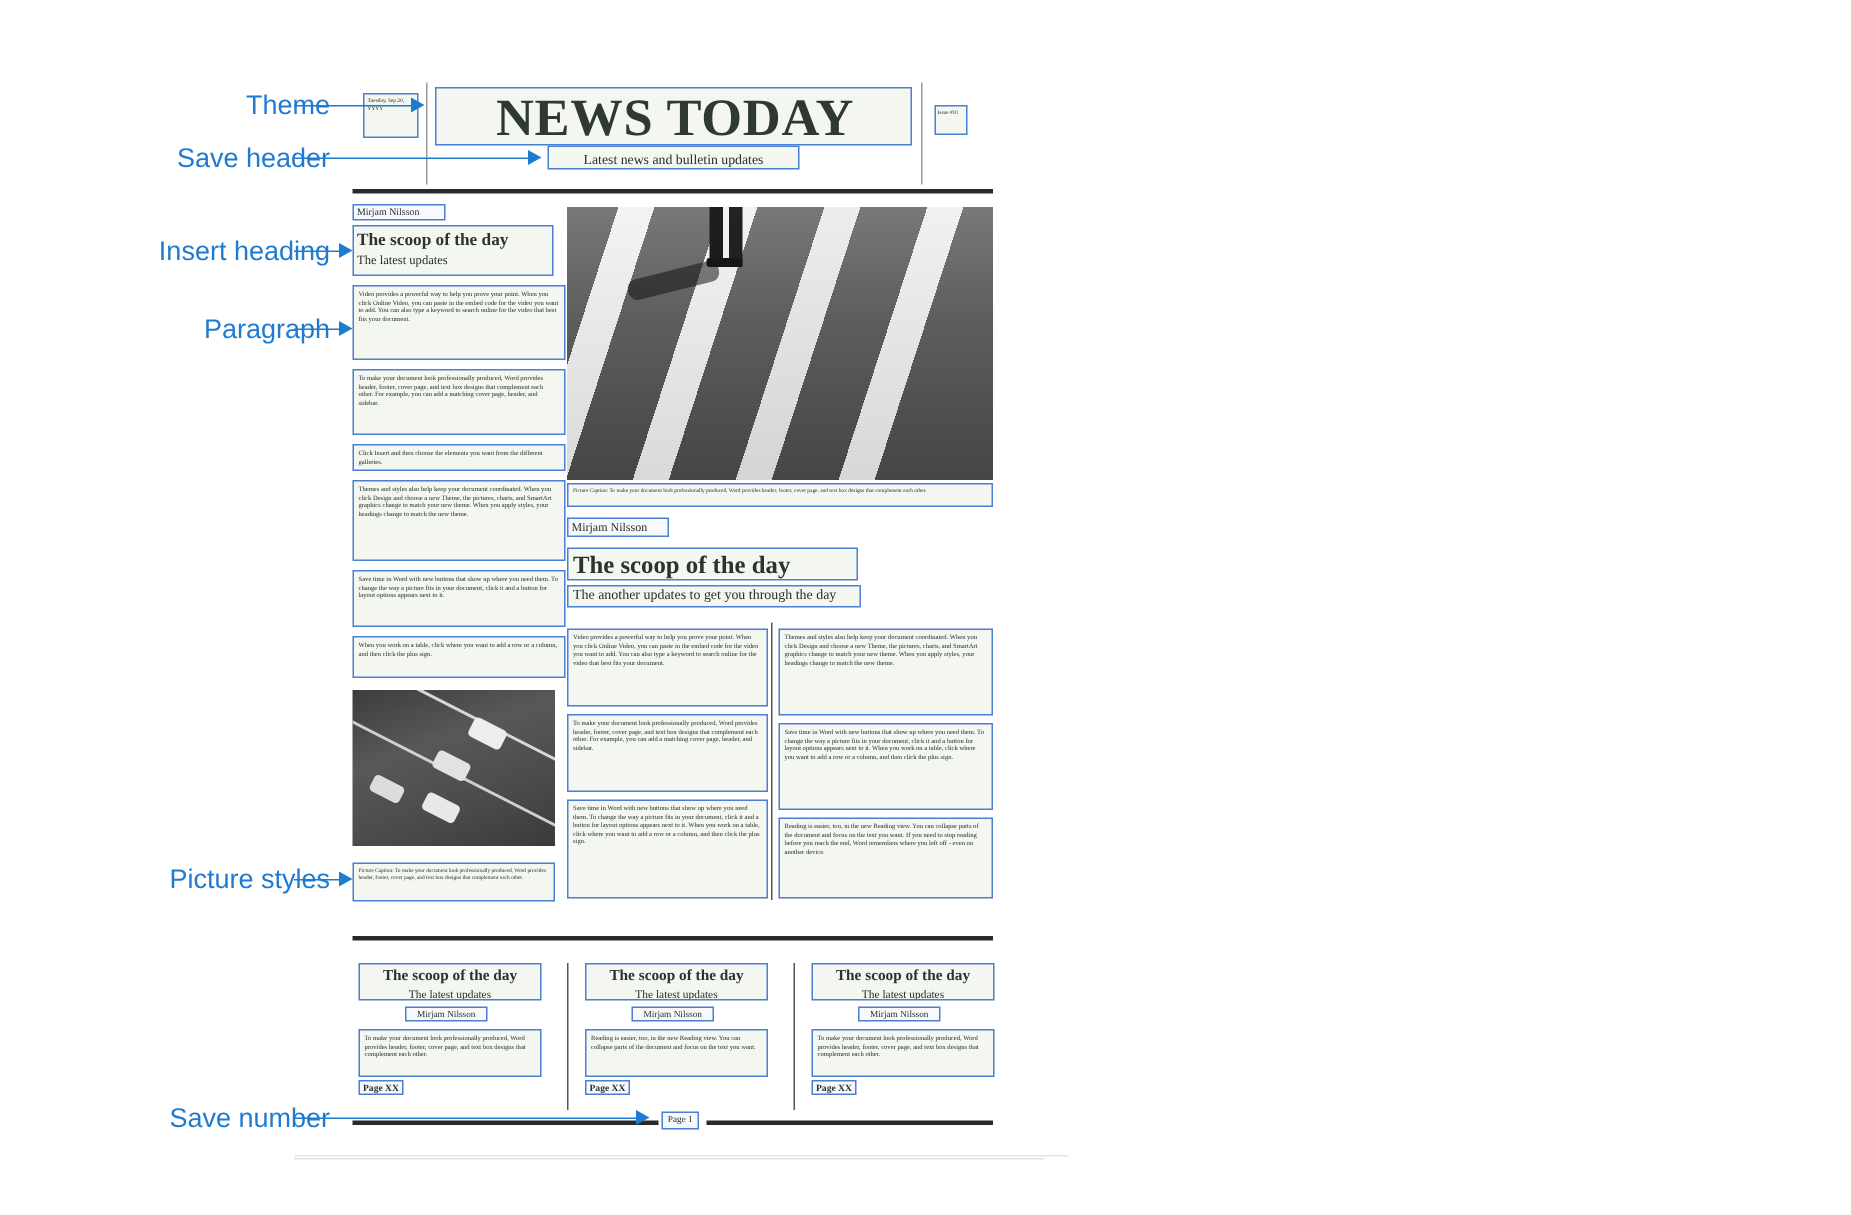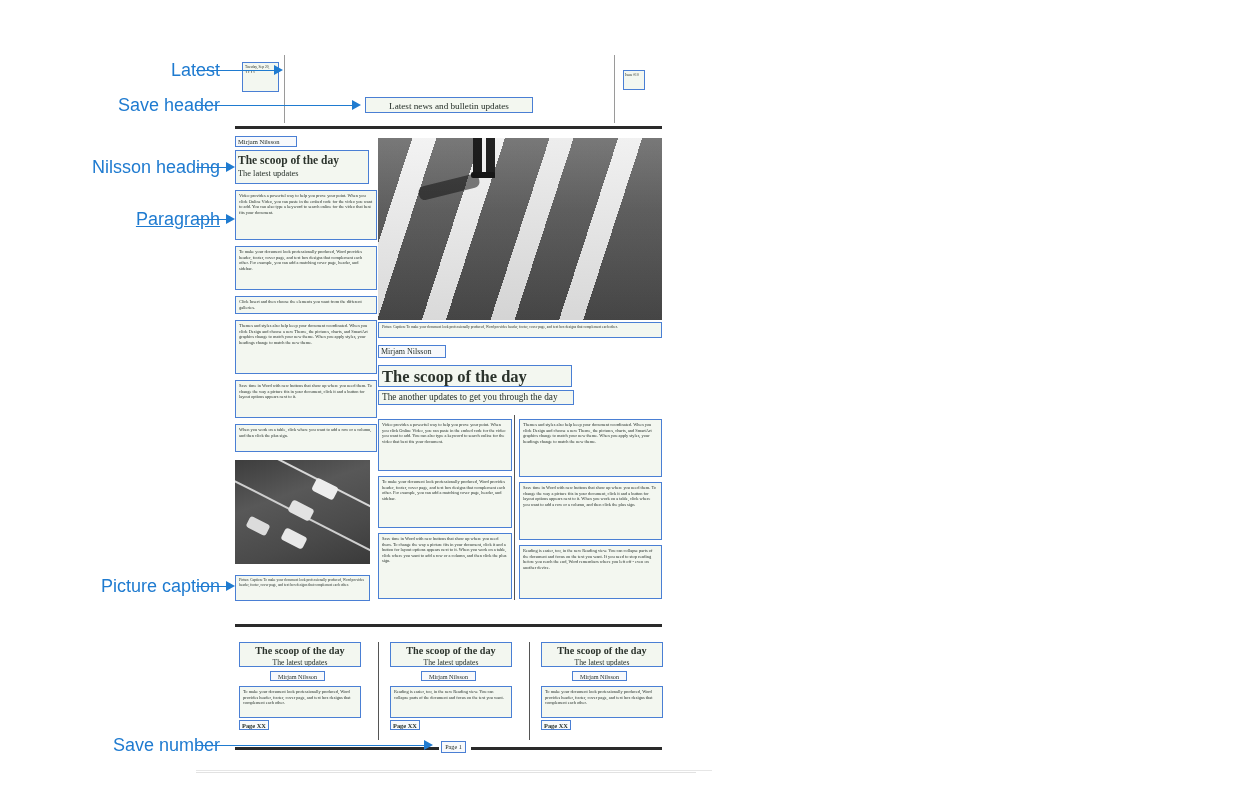--- a/index.html
+++ b/index.html
@@ -103,20 +103,23 @@
 <div id="left-pane">
 
   <div id="doc-page">
 
     <div class="bx" style="left:46px;top:32px;width:37px;height:30px;">
       <div class="serif xtiny" style="padding:2px 2px;">Tuesday, Sep 20, YYYY</div>
     </div>
 
     <div class="vdiv" style="left:88px;top:25px;height:68px;"></div>
 
+    <div class="bx" style="left:94px;top:28px;width:318px;height:39px;">
+      <div class="masthead" style="left:0;top:-1px;width:318px;font-size:35px;line-height:41px;">NEWS TODAY</div>
+    </div>
 
     <div class="vdiv" style="left:418px;top:25px;height:68px;"></div>
 
     <div class="bx" style="left:427px;top:40px;width:22px;height:20px;">
       <div class="serif xtiny" style="padding:2px 1px;">Issue #10</div>
     </div>
 
     <div class="bx" style="left:169px;top:67px;width:168px;height:16px;">
       <div class="serif" style="font-size:9.2px;line-height:14px;text-align:center;padding-top:1px;">Latest news and bulletin updates</div>
     </div>
@@ -268,33 +271,33 @@
     <div class="rule-thick" style="left:39px;top:717px;width:204px;height:2.5px;"></div>
     <div class="bx plain" style="left:245px;top:711px;width:25px;height:12px;">
       <div class="serif" style="font-size:6.2px;line-height:10px;text-align:center;">Page 1</div>
     </div>
     <div class="rule-thick" style="left:275px;top:717px;width:191px;height:2.5px;"></div>
 
   </div>
   <div class="doc-scroll-edge"></div>
 
   <div id="annotation-layer">
-      <div class="anno-label" style="left: 130px; top: 60px; width: 90px;">Latest</div>
+      <div class="anno-label" style="left: 130px; top: 60px; width: 90px;">Theme</div>
       <div class="anno-line" style="left: 196px; top: 70px; width: 78px;"></div>
       <div class="anno-arrow" style="left: 274px; top: 65px;"></div>
       <div class="anno-label" style="left: 65px; top: 95px; width: 155px;">Save header</div>
       <div class="anno-line" style="left: 196px; top: 105px; width: 156px;"></div>
       <div class="anno-arrow" style="left: 352px; top: 100px;"></div>
-      <div class="anno-label" style="left: 28px; top: 157px; width: 192px;">Nilsson heading</div>
+      <div class="anno-label" style="left: 28px; top: 157px; width: 192px;">Insert heading</div>
       <div class="anno-line" style="left: 196px; top: 167px; width: 30px;"></div>
       <div class="anno-arrow" style="left: 226px; top: 162px;"></div>
-      <div class="anno-label" style="left: 115px; top: 209px; width: 105px; text-decoration: underline;">Paragraph</div>
+      <div class="anno-label" style="left: 115px; top: 209px; width: 105px;">Paragraph</div>
       <div class="anno-line" style="left: 196px; top: 219px; width: 30px;"></div>
       <div class="anno-arrow" style="left: 226px; top: 214px;"></div>
-      <div class="anno-label" style="left: 55px; top: 576px; width: 165px;">Picture caption</div>
+      <div class="anno-label" style="left: 55px; top: 576px; width: 165px;">Picture styles</div>
       <div class="anno-line" style="left: 196px; top: 586px; width: 30px;"></div>
       <div class="anno-arrow" style="left: 226px; top: 581px;"></div>
       <div class="anno-label" style="left: 57px; top: 735px; width: 163px;">Save number</div>
       <div class="anno-line" style="left: 196px; top: 745px; width: 228px;"></div>
       <div class="anno-arrow" style="left: 424px; top: 740px;"></div>
     </div>
 
 </div>
 
 <div id="right-pane">

